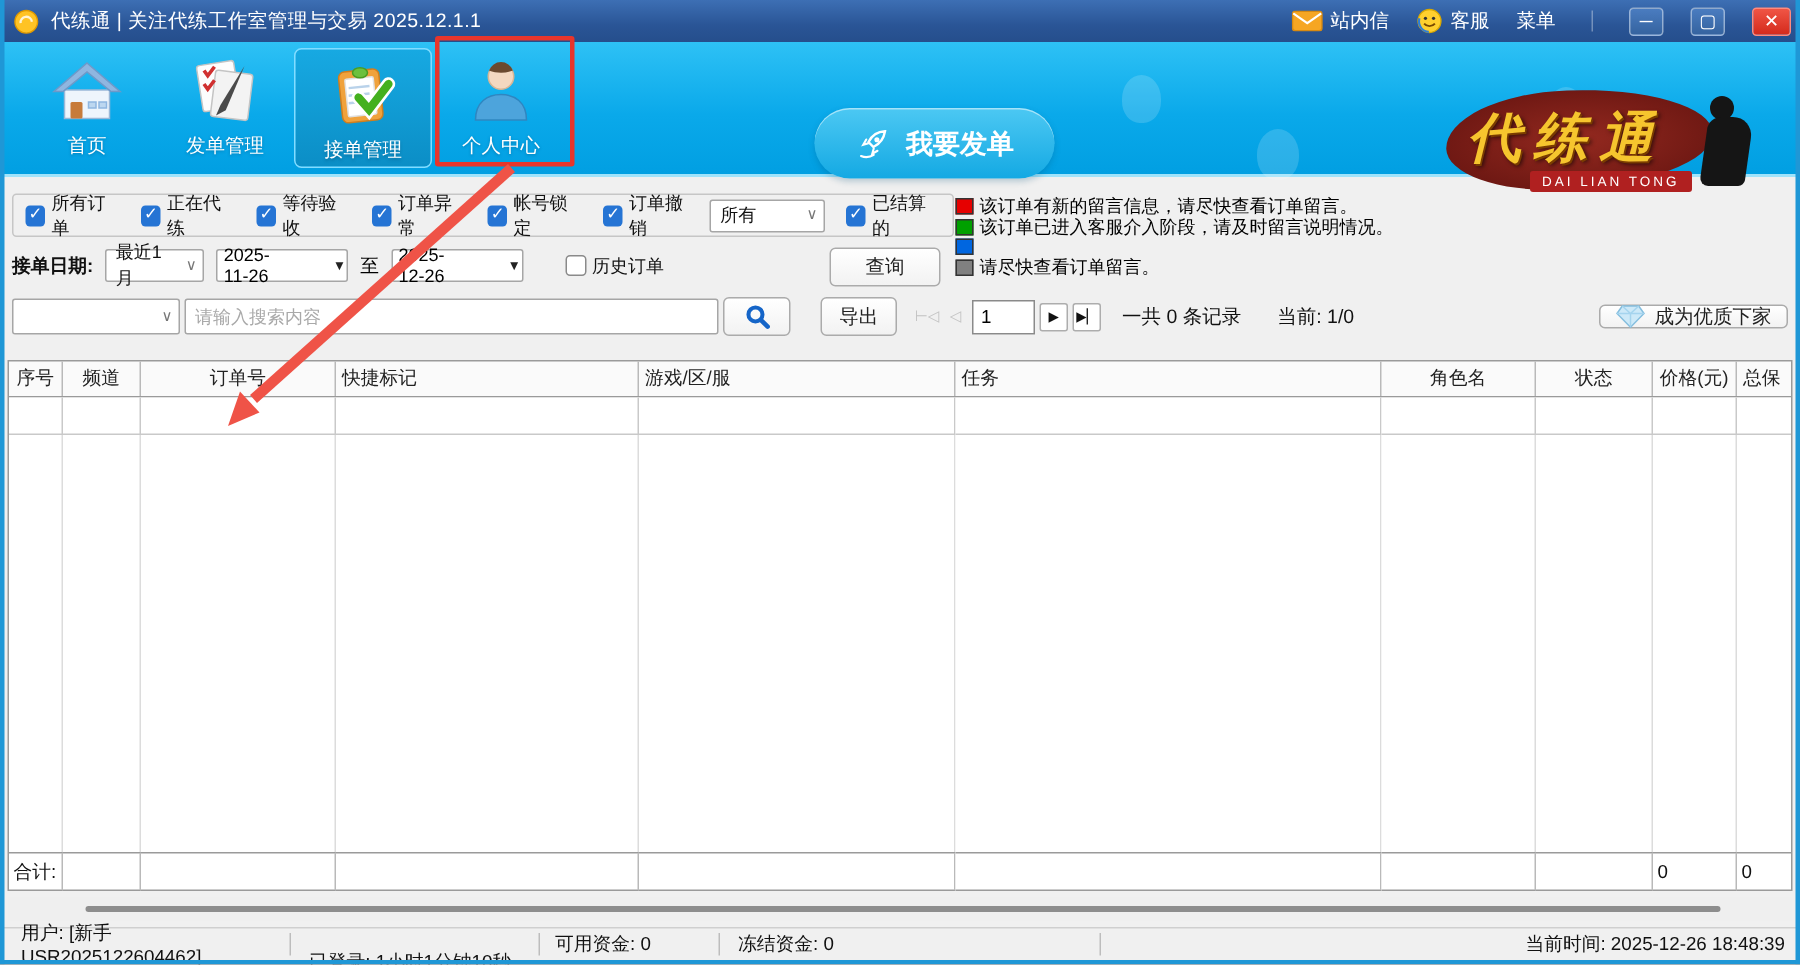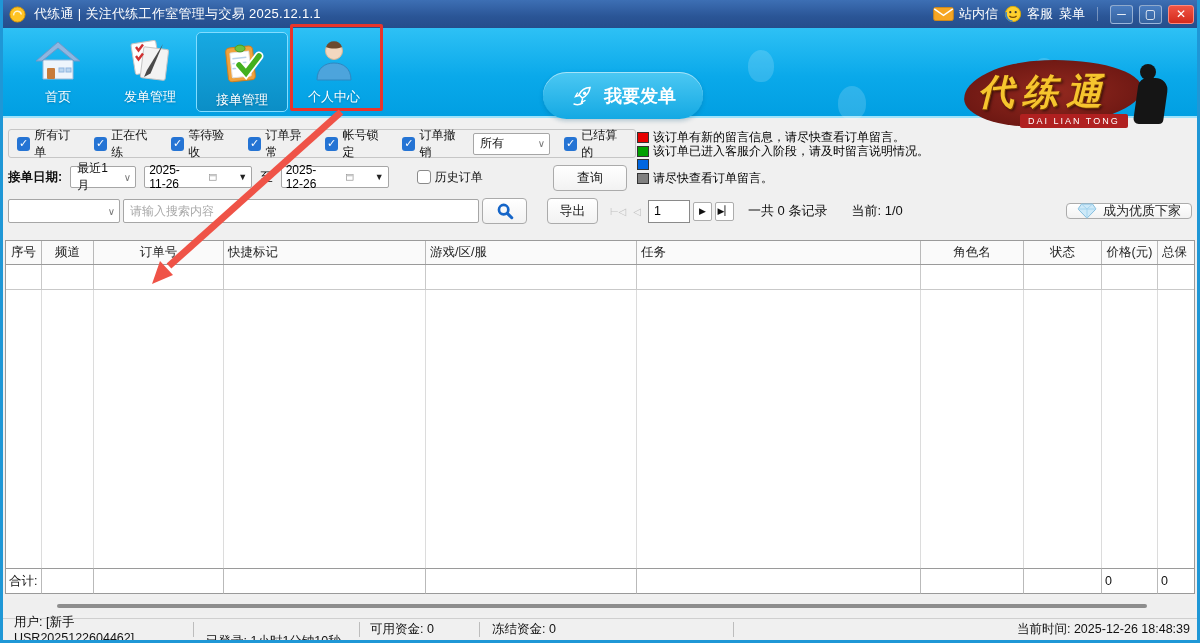--- a/index.html
+++ b/index.html
@@ -6,21 +6,21 @@
   html,body { background:#888; }
   body { font-family:"Liberation Sans","DejaVu Sans",sans-serif; }
   .window { position:relative; width:1200px; height:643px; background:#f0f0f0; overflow:hidden; }
   .win-border { position:absolute; inset:0; border:3px solid #1f97d6; border-top:none; pointer-events:none; z-index:40; }
 
   
   .titlebar { position:absolute; left:0; top:0; width:100%; height:28px;
     background:linear-gradient(#3d6fb4,#2a5596 60%,#254e8c); display:flex; align-items:center; color:#fff; z-index:5;}
   .titlebar .app-ico { width:17px; height:17px; margin:0 8px 0 9px; }
   .titlebar .ttl { font-size:13px; letter-spacing:.3px; }
-  .tb-right { margin-left:auto; display:flex; align-items:center; gap:6px; padding-right:6px; }
+  .tb-right { margin-left:auto; display:flex; align-items:center; gap:18px; padding-right:6px; }
   .tb-item { display:flex; align-items:center; gap:5px; font-size:13px; color:#fff; cursor:default; }
   .tb-sep { width:1px; height:14px; background:rgba(255,255,255,.35); margin:0 6px; }
   .winbtn { width:23px; height:19px; border-radius:3px; display:flex; align-items:center; justify-content:center;
     font-size:12px; color:#fff; border:1px solid rgba(255,255,255,.45); background:linear-gradient(#4a7cc0,#35639f); }
   .winbtn.close { background:linear-gradient(#f05545,#d42a1c); border-color:#ff8a7d; width:26px; font-weight:bold; }
 
   
   .toolbar { position:absolute; left:0; top:28px; width:100%; height:90px;
     background:linear-gradient(#2ec1f5,#0aa9ea 55%,#019fe2); border-bottom:2px solid #9fe3fb; z-index:4;}
   .lantern { position:absolute; border-radius:50% 50% 45% 45%; background:rgba(255,255,255,.16); }
@@ -54,21 +54,21 @@
   .sel { height:22px; background:#fff; border:1px solid #a6a6a6; border-radius:2px; display:inline-flex; align-items:center;
     font-size:12px; color:#111; padding:0 4px 0 6px; gap:6px; cursor:pointer; }
   .sel .chev { color:#777; font-size:10px; margin-left:auto; }
   .legend { position:absolute; left:637px; top:131px; width:556px; }
   .lg-row { display:flex; align-items:center; gap:4px; height:13.5px; }
   .lg-sq { width:12px; height:11px; border:1px solid #333; flex:0 0 auto; }
   .lg-tx { font-size:12px; color:#000; white-space:nowrap; }
 
   .date-row { position:absolute; left:8px; top:162px; width:630px; height:30px; display:flex; align-items:center; gap:8px; }
   .lbl-b { font-size:12.5px; font-weight:bold; color:#111; }
-  .datebox { width:108px; height:22px; background:#fff; border:1px solid #a6a6a6; border-radius:2px; display:inline-flex;
+  .datebox { width:88px; height:22px; background:#fff; border:1px solid #a6a6a6; border-radius:2px; display:inline-flex;
     align-items:center; font-size:12px; padding:0 4px; gap:21px; cursor:pointer; }
   .datebox .cal { margin-left:auto; }
   .datebox .drop { font-size:9px; color:#222; }
   .btn { background:linear-gradient(#fff,#f2f2f2); border:1px solid #ababab; border-radius:4px; font-size:13px; color:#222;
     display:inline-flex; align-items:center; justify-content:center; cursor:pointer; }
   .query-btn { position:absolute; left:545px; top:3px; width:74px; height:26px;text-align:right; }
 
   .search-row { position:absolute; left:8px; top:196px; width:1184px; height:30px; display:flex; align-items:center; }
   .cat-sel { width:112px; height:24px; }
   .search-input { width:356px; height:24px; border:1px solid #a6a6a6; border-radius:2px; font-size:12px; padding:0 6px;

